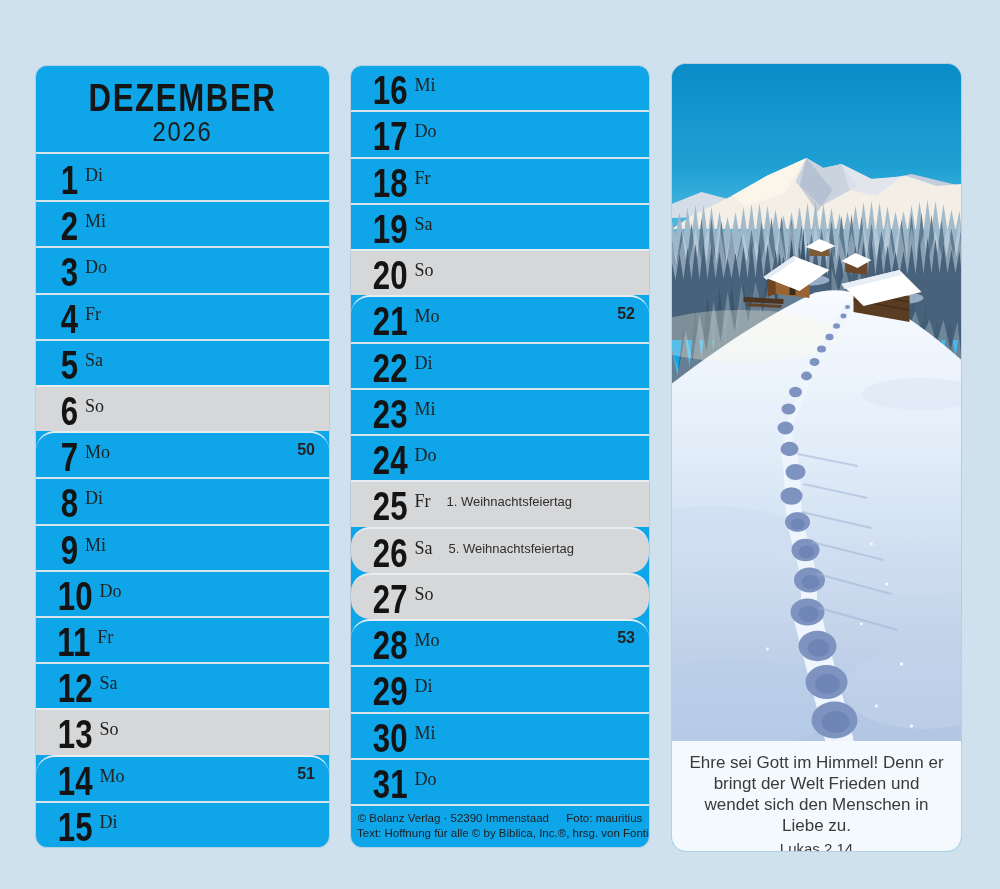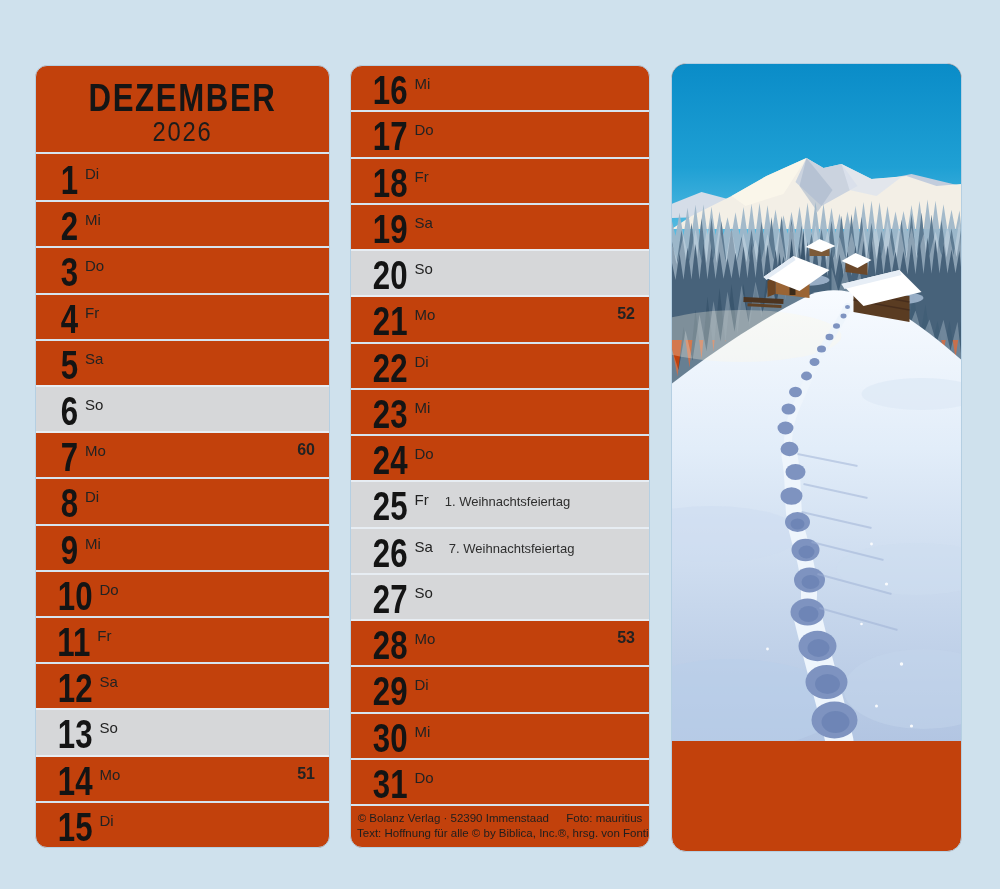--- a/index.html
+++ b/index.html
@@ -1,42 +1,42 @@
 <!DOCTYPE html>
 <html><head>
 <meta charset="utf-8">
 <style>
   html,body{margin:0;padding:0;}
   body{background:#cfe1ed;font-family:"Liberation Sans","DejaVu Sans",sans-serif;}
   .page{position:relative;width:1000px;height:889px;background:#cfe1ed;overflow:hidden;}
 
-  .panel{position:absolute;background:#c2410c;border:1px solid #b5cfe2;border-radius:12px;overflow:hidden;box-sizing:border-box;}
+  .panel{position:absolute;background:#0ea5e9;border:1px solid #b5cfe2;border-radius:12px;overflow:hidden;box-sizing:border-box;}
   .panel.left{left:35px;top:65px;width:295px;height:783px;}
   .panel.middle{left:350px;top:65px;width:300px;height:783px;display:flex;flex-direction:column;}
   .panel.photo-card{left:671px;top:63px;width:291px;height:789px;border-radius:15px;display:flex;flex-direction:column;}
 
   
   .month-header{height:88px;border-bottom:2px solid #d7e4f0;text-align:center;padding-top:12px;box-sizing:border-box;}
   .month-title{font-size:39px;font-weight:700;color:#151515;letter-spacing:2px;line-height:1.0;
     transform:scaleX(.80);transform-origin:50% 50%;white-space:nowrap;}
   .year-label{font-size:28px;font-weight:400;color:#1c1c1c;letter-spacing:2px;line-height:1.05;
     transform:scaleX(.85);transform-origin:50% 50%;white-space:nowrap;}
 
   
   .rows{display:flex;flex-direction:column;}
   .panel.left .rows{position:absolute;left:0;right:0;top:90px;bottom:0;}
   .panel.middle .rows{flex:1 1 auto;}
   .row{flex:1 1 0;display:flex;align-items:flex-start;padding:6px 14px 0 12px;border-top:2px solid #d7e4f0;white-space:nowrap;box-sizing:border-box;}
   .rows .row:first-child{border-top:none;}
   .panel.left .rows .row:first-child{border-top:none;}
   .row.sunday{background:#d6d7d9;border-top-color:#e7edf3;}
-  .row.sunday + .row{border-top-color:#e7edf3;}
+  .row.sunday + .row{border-top-color:#e7edf3;border-radius:19px;}
   .num{display:inline-block;min-width:30px;text-align:right;font-size:40px;font-weight:700;color:#141414;line-height:.92;
     transform:scaleX(.78);transform-origin:100% 55%;}
-  .abbr{margin-left:7px;margin-top:3px;font-size:15px;font-weight:400;color:#222;}
+  .abbr{margin-left:7px;margin-top:3px;font-size:18px;font-weight:400;color:#222;font-family:Liberation Serif, serif;}
   .note{margin-left:16px;margin-top:6px;font-size:13px;color:#2e2e2e;}
   .week{margin-left:auto;margin-top:2px;font-size:16px;color:#222;font-weight:bold;}
 
   
   .credits{border-top:2px solid #d7e4f0;padding:5px 6px 6px;text-align:center;font-size:11.5px;line-height:1.3;color:#1e1e1e;}
   .credits div{white-space:nowrap;}
 
   
   .photo{height:677px;flex:0 0 auto;line-height:0;}
   .photo svg{width:100%;height:100%;display:block;}
@@ -88,21 +88,21 @@
         <div class="row sunday">
     <span class="num">6</span>
     <span class="abbr">So</span>
     <span class="note"></span>
     <span class="week"></span>
   </div>
         <div class="row">
     <span class="num">7</span>
     <span class="abbr">Mo</span>
     <span class="note"></span>
-    <span class="week">60</span>
+    <span class="week">50</span>
   </div>
         <div class="row">
     <span class="num">8</span>
     <span class="abbr">Di</span>
     <span class="note"></span>
     <span class="week"></span>
   </div>
         <div class="row">
     <span class="num">9</span>
     <span class="abbr">Mi</span>
@@ -206,21 +206,21 @@
   </div>
         <div class="row sunday">
     <span class="num">25</span>
     <span class="abbr">Fr</span>
     <span class="note">1. Weihnachtsfeiertag</span>
     <span class="week"></span>
   </div>
         <div class="row sunday">
     <span class="num">26</span>
     <span class="abbr">Sa</span>
-    <span class="note">7. Weihnachtsfeiertag</span>
+    <span class="note">5. Weihnachtsfeiertag</span>
     <span class="week"></span>
   </div>
         <div class="row sunday">
     <span class="num">27</span>
     <span class="abbr">So</span>
     <span class="note"></span>
     <span class="week"></span>
   </div>
         <div class="row">
     <span class="num">28</span>
@@ -373,14 +373,18 @@
           <circle cx="200" cy="480" r="1.4"></circle>
           <circle cx="215" cy="520" r="1.6"></circle>
           <circle cx="190" cy="560" r="1.3"></circle>
           <circle cx="230" cy="600" r="1.7"></circle>
           <circle cx="205" cy="642" r="1.5"></circle>
           <circle cx="96" cy="585" r="1.4"></circle>
           <circle cx="240" cy="662" r="1.6"></circle>
         </g>
       </svg>
     </div>
+    <div class="verse-area">
+      <p class="verse-text">Ehre sei Gott im Himmel! Denn er bringt der Welt Frieden und wendet sich den Menschen in Liebe zu.</p>
+      <p class="verse-ref">Lukas 2,14</p>
+    </div>
   </aside>
 </div>
 
 </body></html>

